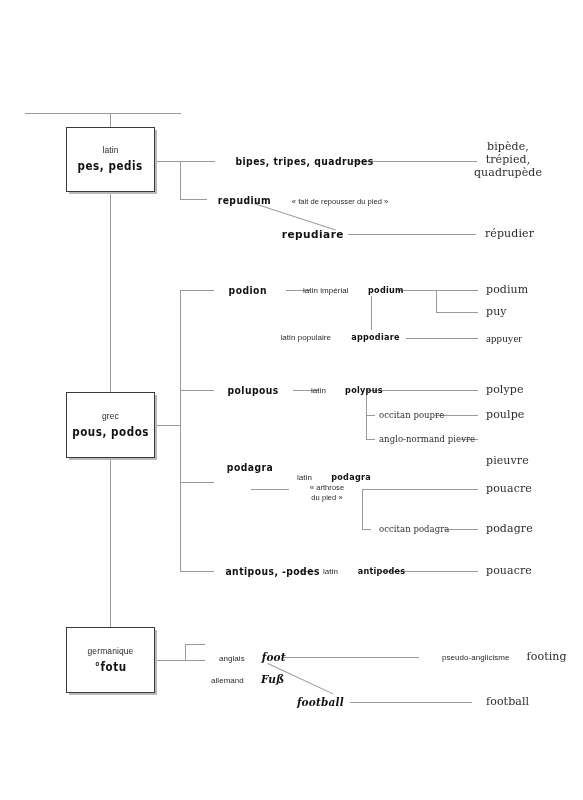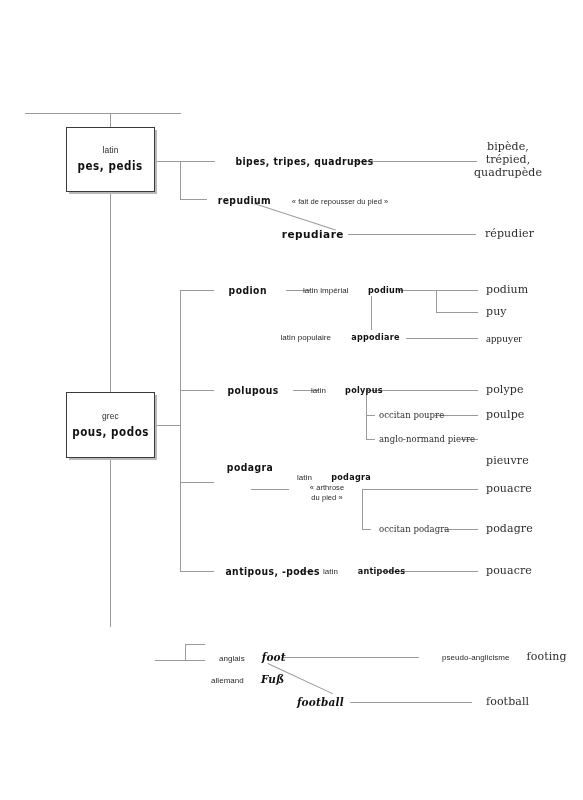--- a/index.html
+++ b/index.html
@@ -116,20 +116,24 @@
   <div class="node-box" style="left:66px;top:127px;width:89px;height:65px;">
     <div class="node-lang">latin</div>
     <div class="node-form">pes, pedis</div>
   </div>
 
   <div class="node-box" style="left:66px;top:392px;width:89px;height:66px;">
     <div class="node-lang">grec</div>
     <div class="node-form">pous, podos</div>
   </div>
 
+  <div class="node-box" style="left:66px;top:627px;width:89px;height:66px;">
+    <div class="node-lang">germanique</div>
+    <div class="node-form">°fotu</div>
+  </div>
 
   <div class="lbl etym" style="left:226px;top:155px;">bipes, tripes, quadrupes</div>
 
   <div class="lbl out stack ctr" style="left:508px;top:141px;width:120px;">
     <div>bipède,</div>
     <div>trépied,</div>
     <div>quadrupède</div>
   </div>
 
   <div class="lbl row" style="left:214px;top:194px;">

